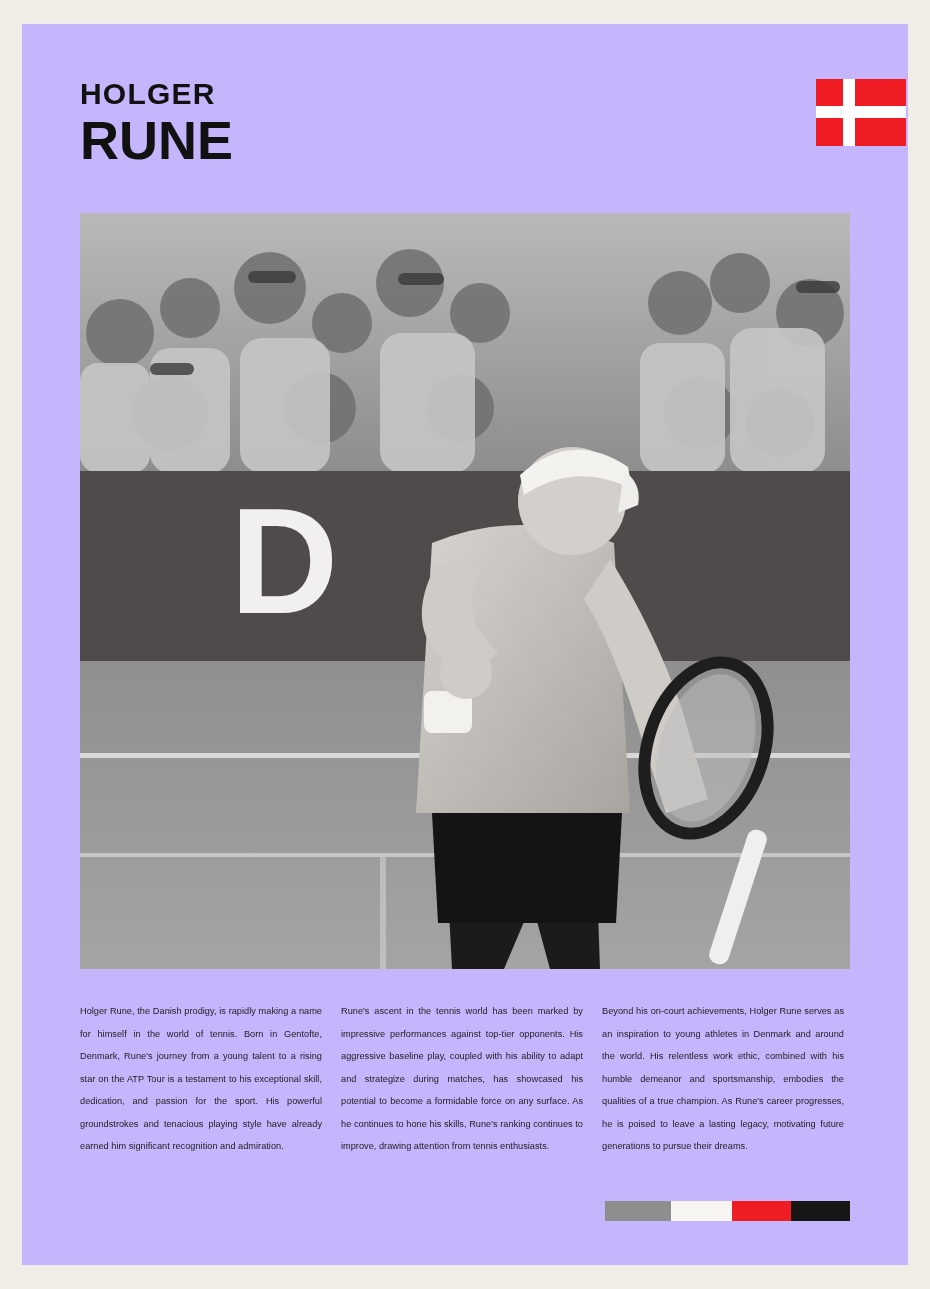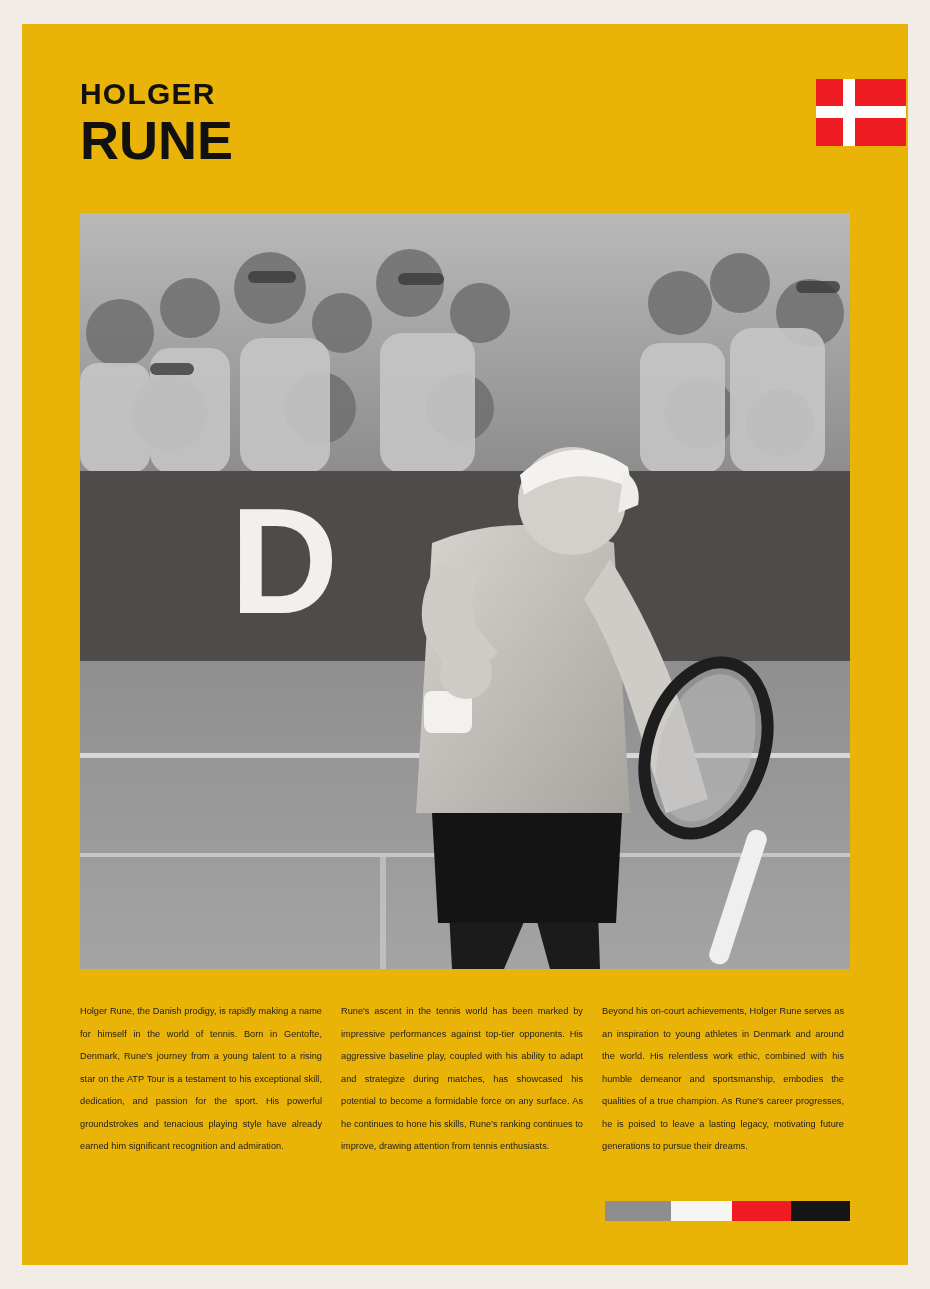--- a/index.html
+++ b/index.html
@@ -112,21 +112,21 @@
   .colorbar span { display: block; height: 20px; }
   .sw0 { width: 66px; }
   .sw1 { width: 61px; }
   .sw2 { width: 59px; }
   .sw3 { width: 59px; }
 </style>
 </head>
 <body>
 
 <div class="poster">
-  <div class="poster-inner" style="background: #eab308;">
+  <div class="poster-inner" style="background: #c4b5fd;">
 
     <div class="header">
       <div class="first-name">HOLGER</div>
       <div class="last-name">RUNE</div>
     </div>
 
     <div class="flag" style="background: rgb(255, 255, 255);">
       <span class="quad q1" style="background: rgb(240, 28, 36);"></span>
       <span class="quad q2" style="background: rgb(240, 28, 36);"></span>
       <span class="quad q3" style="background: rgb(240, 28, 36);"></span>

